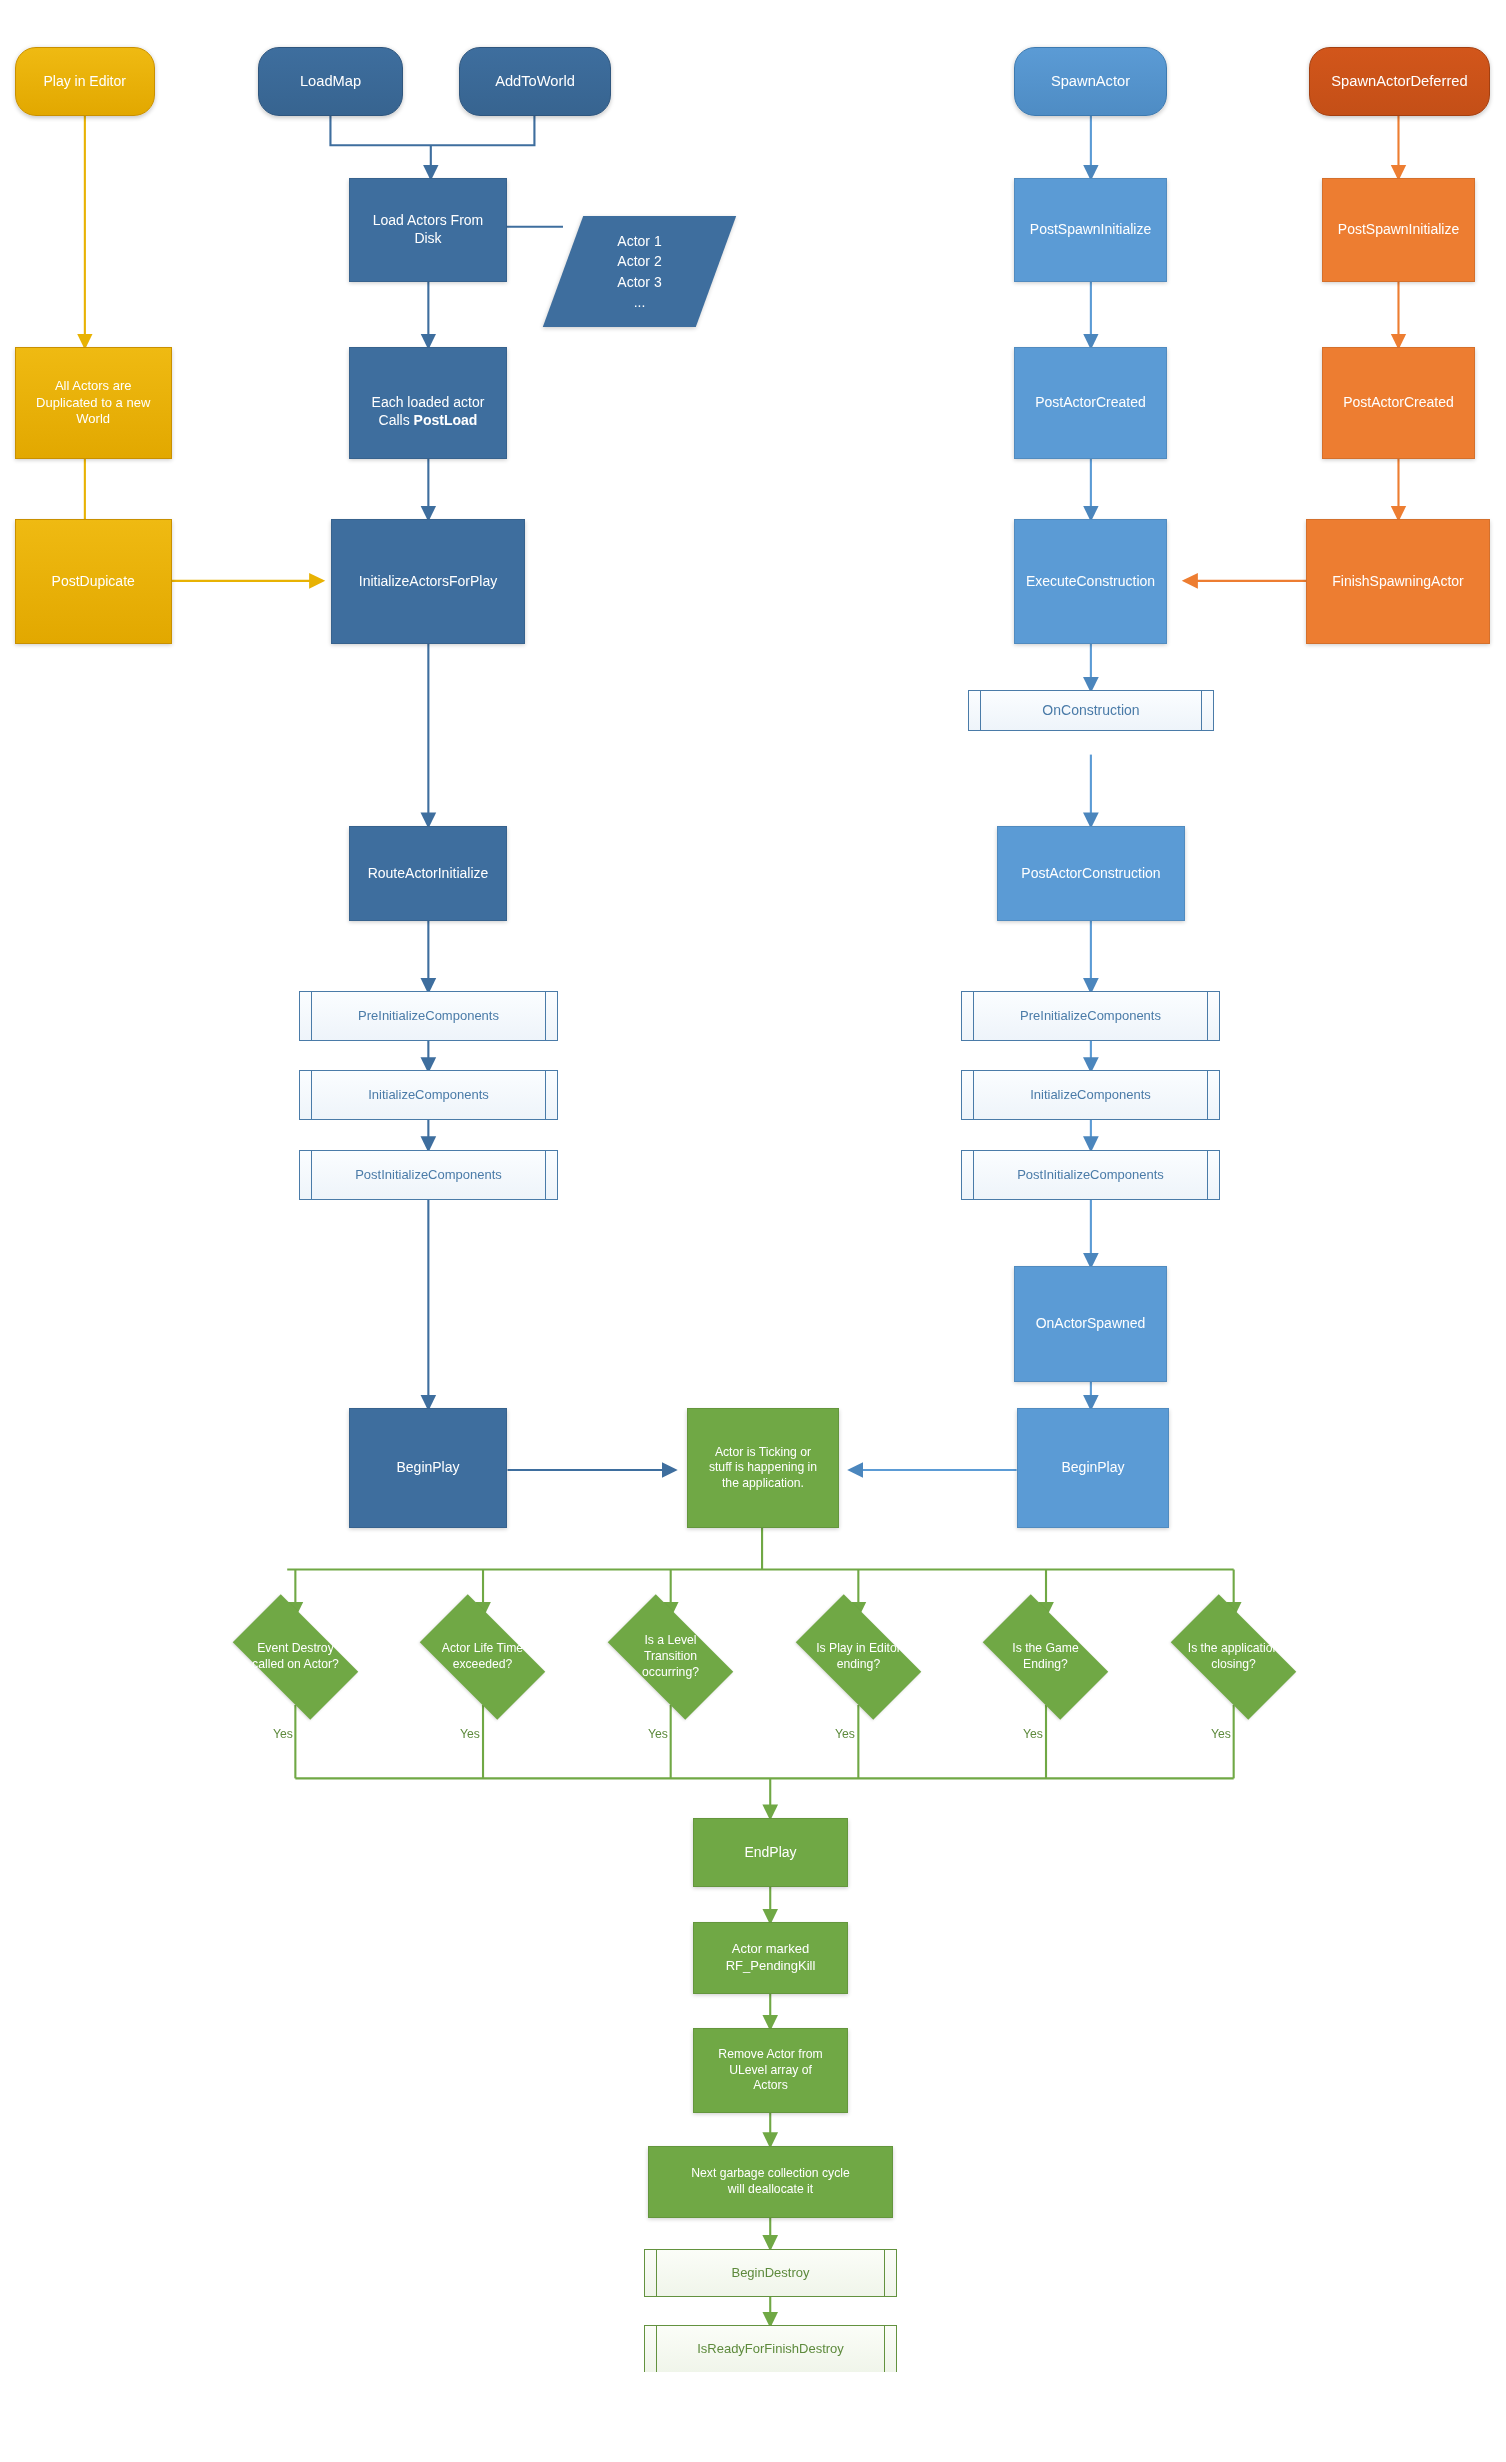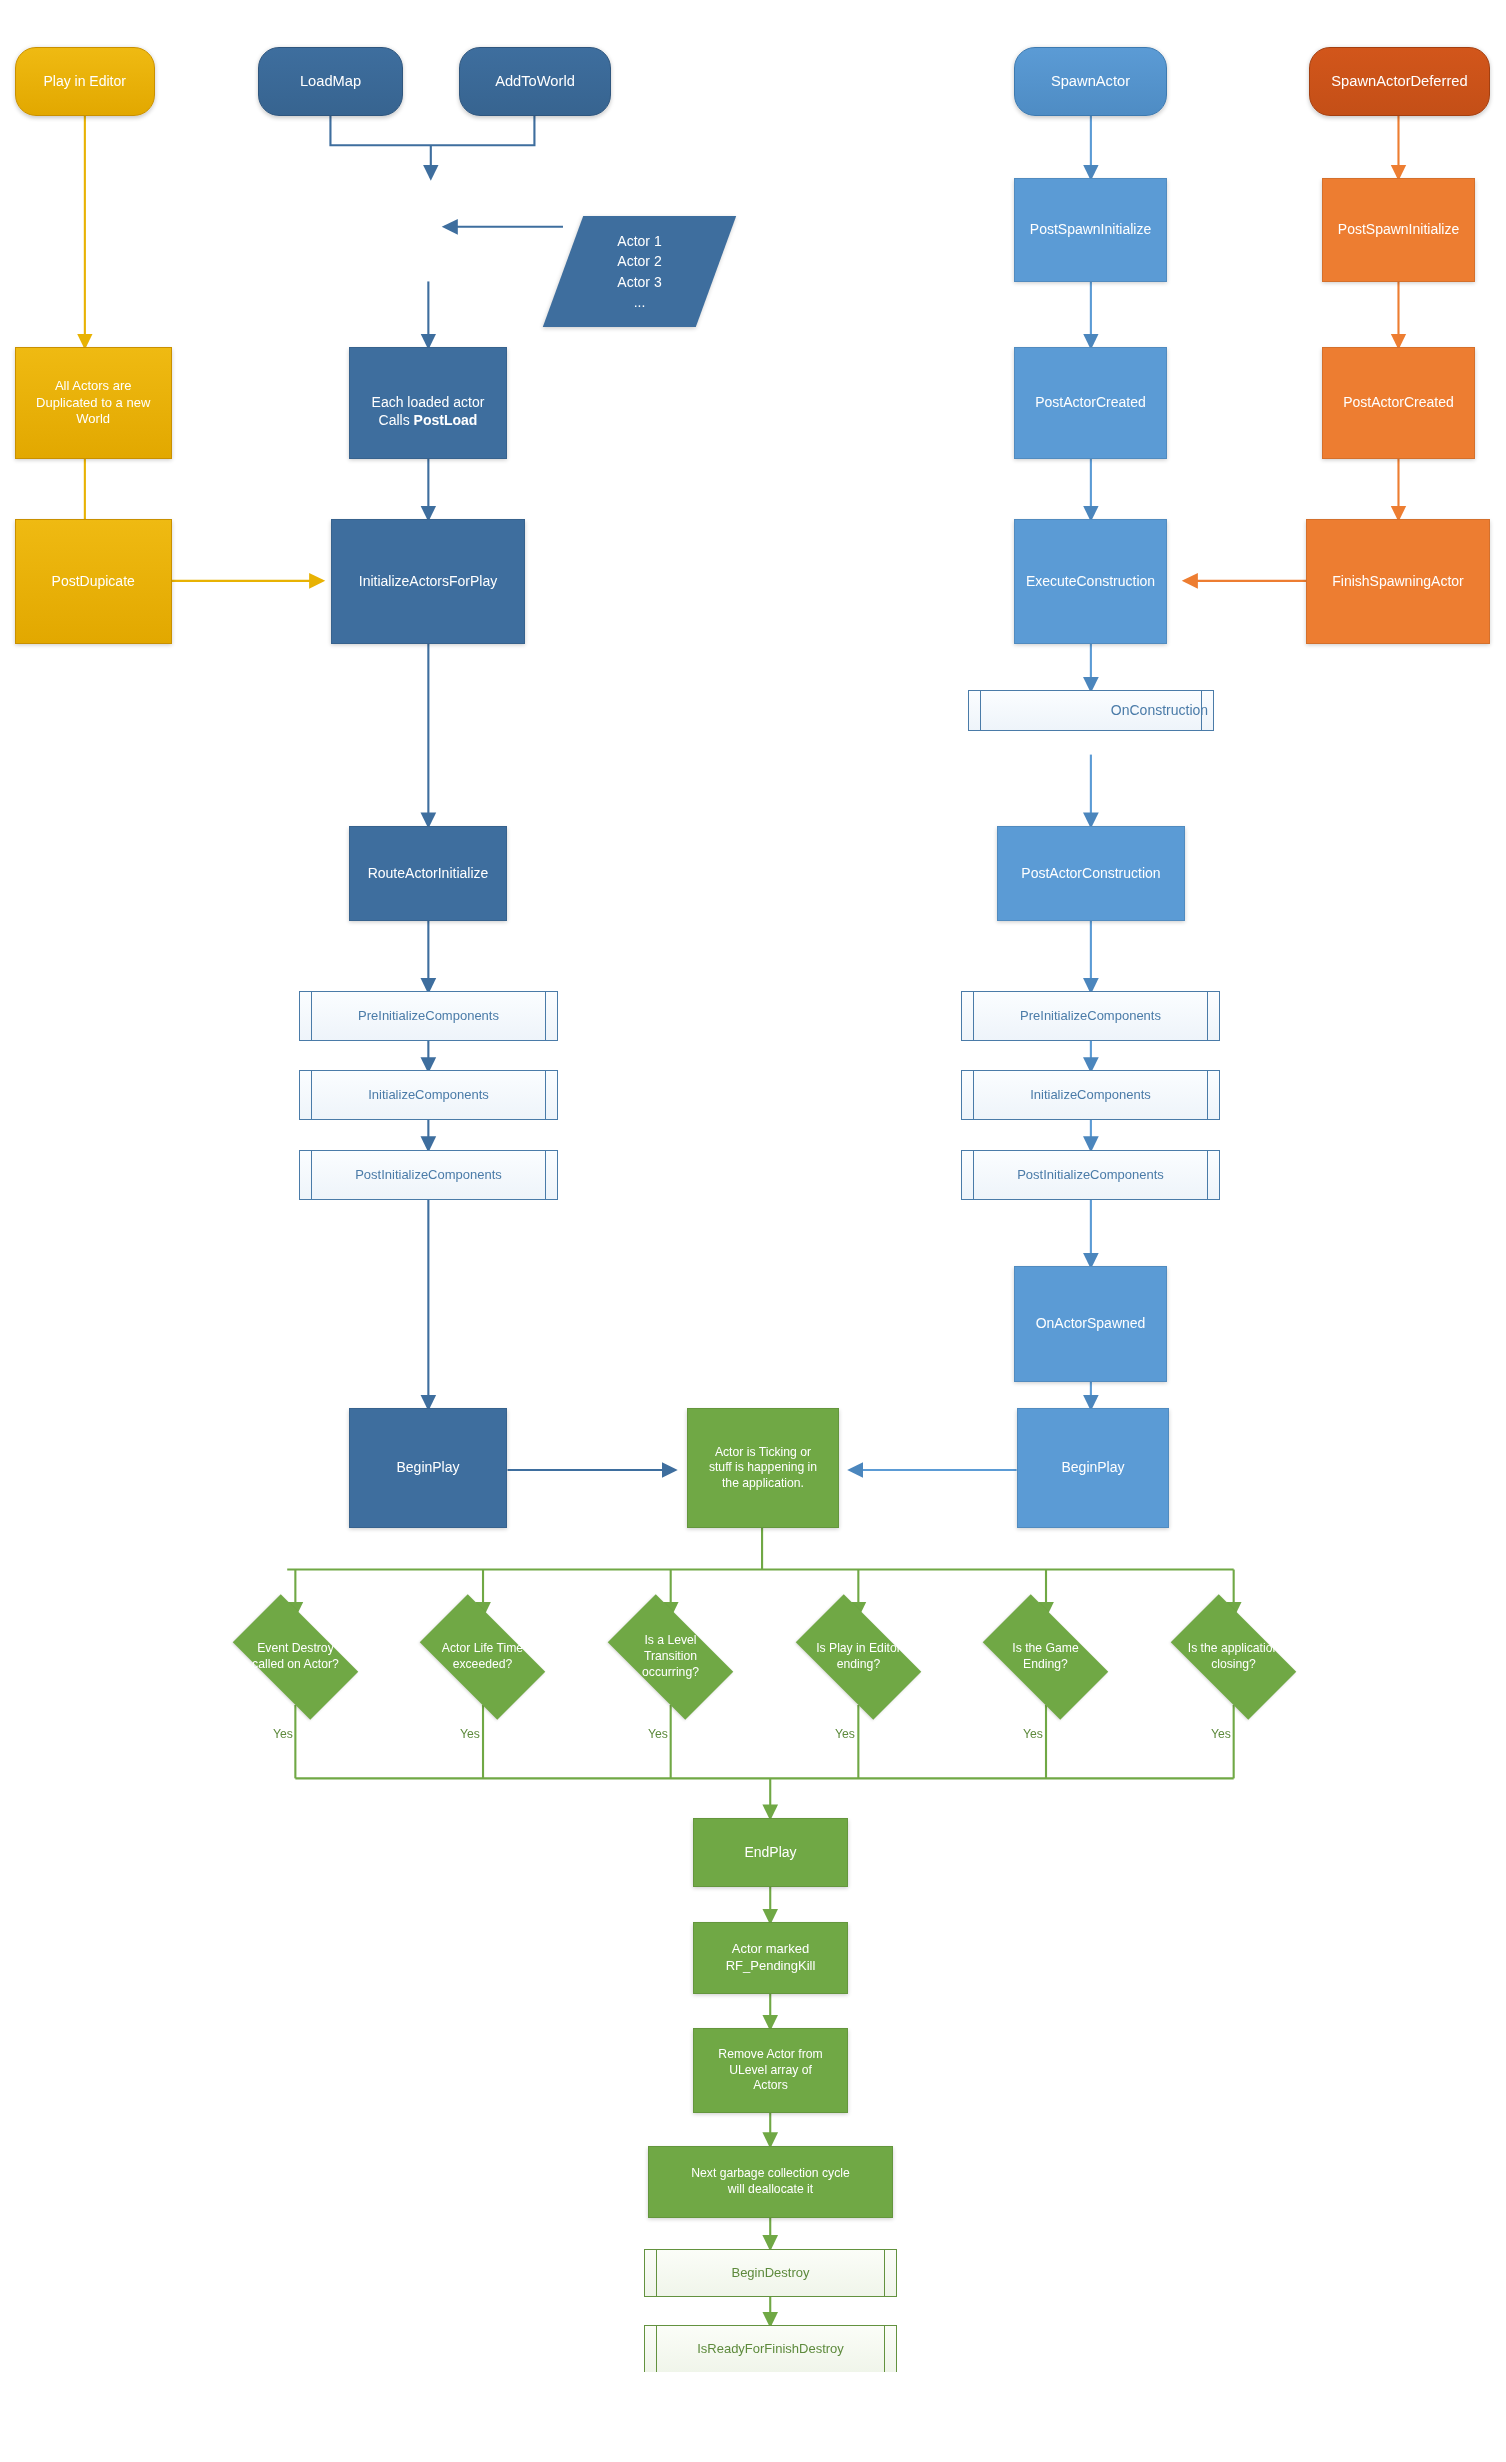--- a/index.html
+++ b/index.html
@@ -261,20 +261,24 @@
   </div>
 
   <div class="node term c-ltblue-t" style="left:1014px; top:47px; width:153px; height:69px; font-size:14.7px;">
     <span class="lbl">SpawnActor</span>
   </div>
 
   <div class="node term c-orange-t" style="left:1309px; top:47px; width:181px; height:69px; font-size:14.7px;">
     <span class="lbl">SpawnActorDeferred</span>
   </div>
 
+  <div class="node proc c-dkblue" style="left:349px; top:178px; width:158px; height:104px; font-size:14px;">
+    <span class="lbl">Load Actors From
+Disk</span>
+  </div>
 
   <div class="para" style="left:563px; top:174px; width:153px; height:111px; font-size:14px;">
     <div class="pshape"></div>
     <div class="ptext">Actor 1
 Actor 2
 Actor 3
 ...</div>
   </div>
 
   <div class="node proc c-ltblue" style="left:1014px; top:178px; width:153px; height:104px; font-size:14px;">
@@ -315,21 +319,21 @@
   </div>
 
   <div class="node proc c-ltblue" style="left:1014px; top:519px; width:153px; height:125px; font-size:14px;">
     <span class="lbl">ExecuteConstruction</span>
   </div>
 
   <div class="node proc c-orange" style="left:1306px; top:519px; width:184px; height:125px; font-size:14px;">
     <span class="lbl">FinishSpawningActor</span>
   </div>
 
-  <div class="node predef" style="left:968px; top:690px; width:246px; height:41px; font-size:14px;justify-content:flex-end;">
+  <div class="node predef" style="left:968px; top:690px; width:246px; height:41px; font-size:14px;">
     <span class="lbl">OnConstruction</span>
   </div>
 
   <div class="node proc c-dkblue" style="left:349px; top:826px; width:158px; height:95px; font-size:14px;">
     <span class="lbl">RouteActorInitialize</span>
   </div>
 
   <div class="node proc c-ltblue" style="left:997px; top:826px; width:188px; height:95px; font-size:14px;">
     <span class="lbl">PostActorConstruction</span>
   </div>

